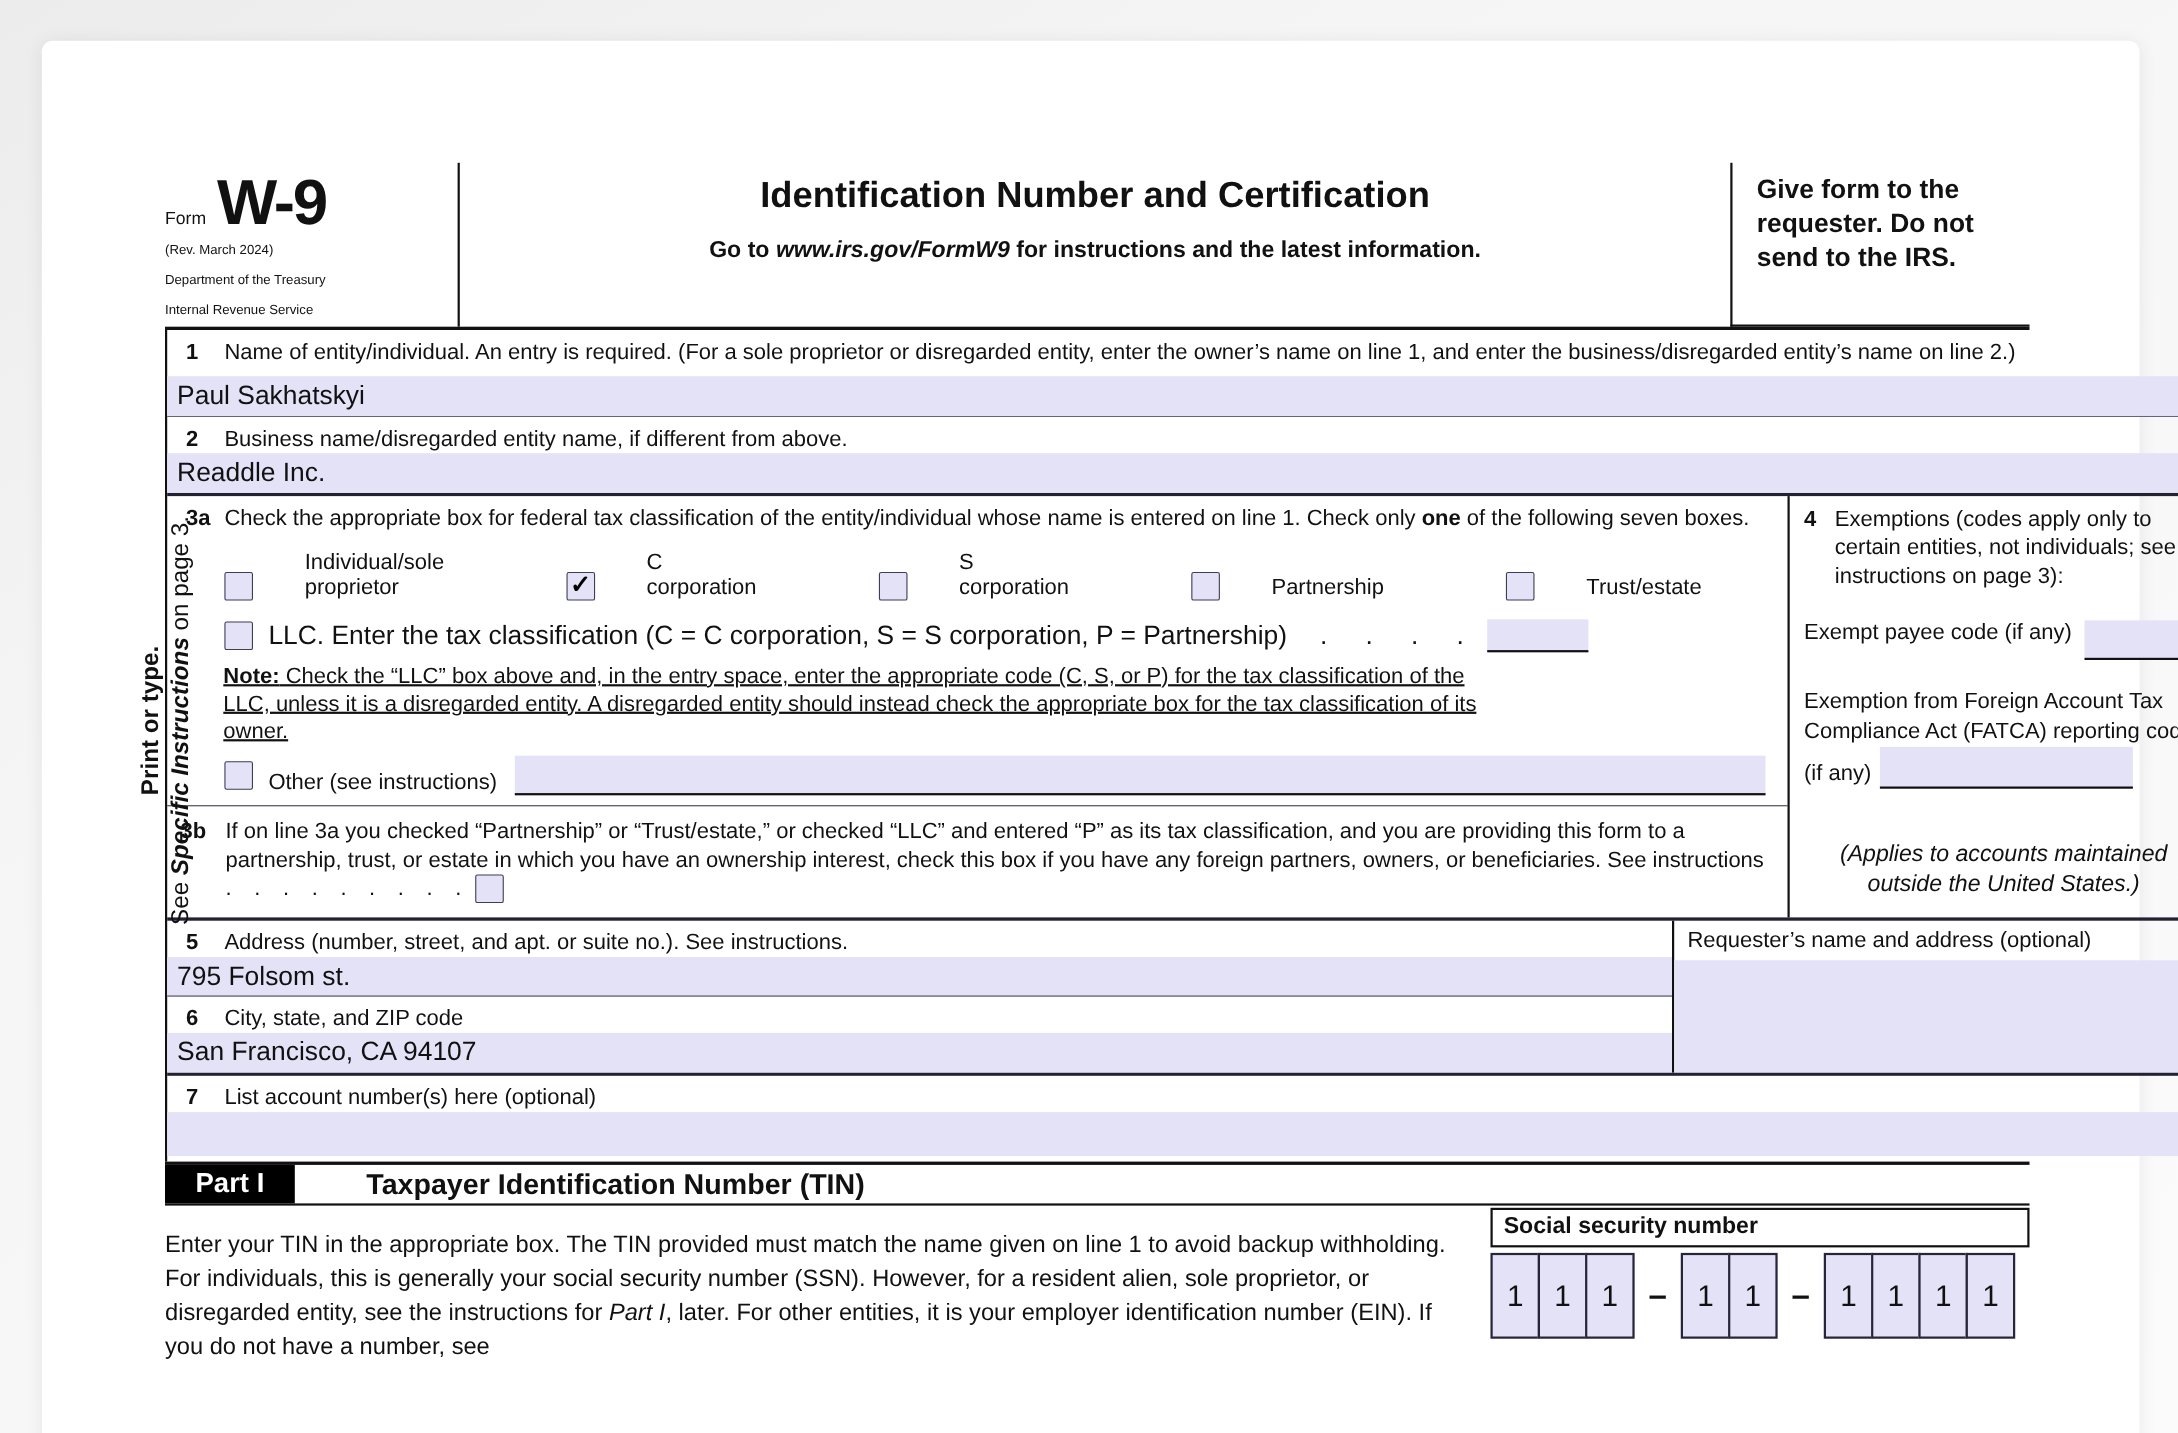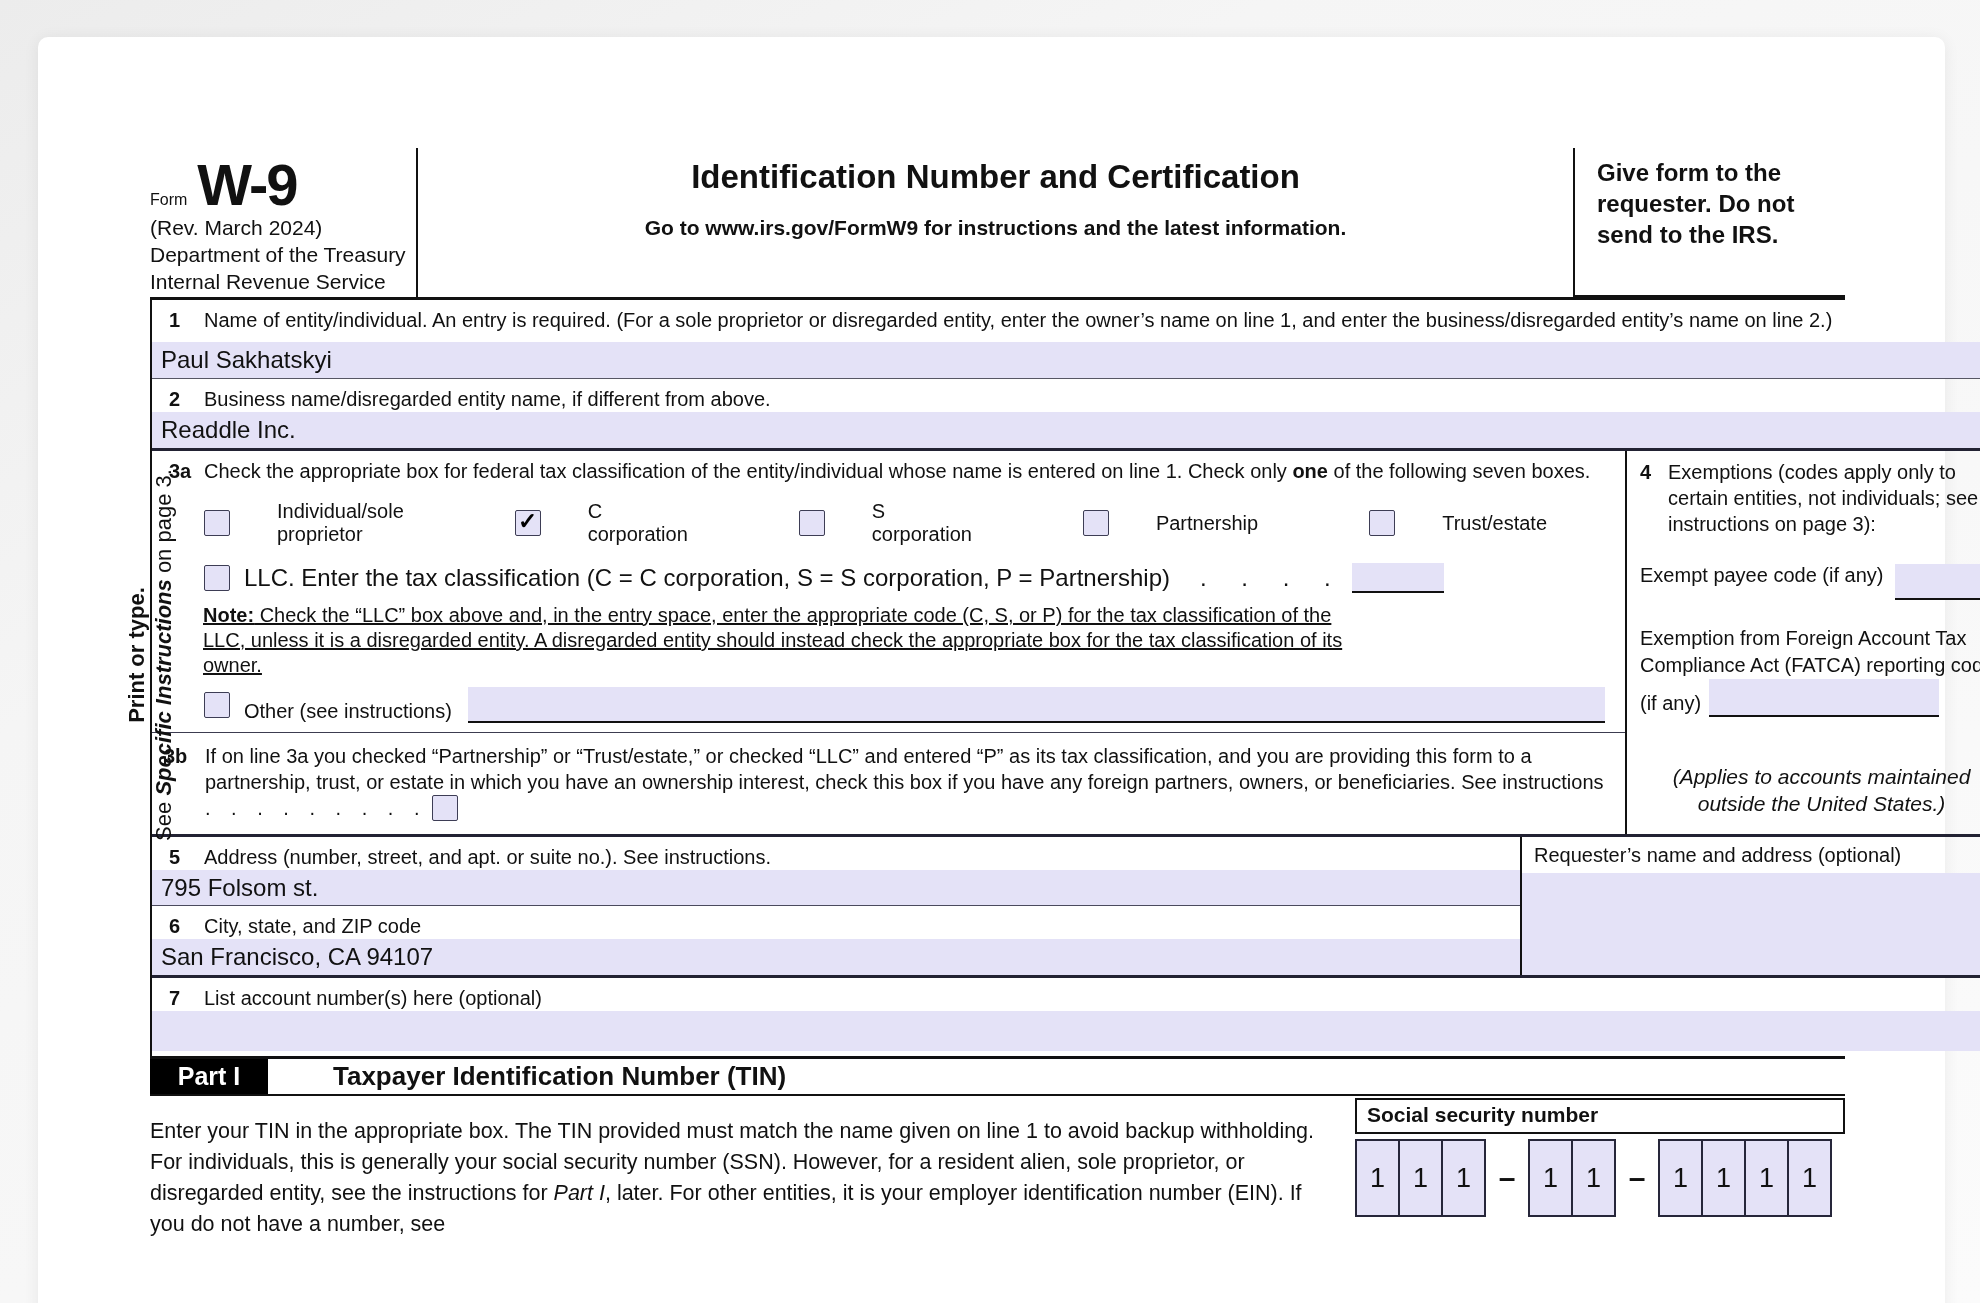--- a/index.html
+++ b/index.html
@@ -10,25 +10,25 @@
   .page { position:absolute; left:38px; top:37px; width:1907px; height:1290px;
           background:#ffffff; border-radius:10px 10px 0 0;
           box-shadow:0 2px 16px rgba(0,0,0,0.07); }
   .form { position:absolute; left:112px; top:111px; width:1695px; }
 
   
   .hdr { display:flex; height:152px; border-bottom:3px solid #111; }
   .hdr-left { width:268px; border-right:2px solid #111; padding-top:8px; }
   .form-line { display:flex; align-items:baseline; gap:10px; }
   .form-number { font-size:58px; font-weight:bold; letter-spacing:-2px; line-height:58px; }
-  .hdr-left .sub { font-size:21px; line-height:27px; }
+  .hdr-left .sub { font-size:12px; line-height:27px; }
   .hdr-center { flex:1; text-align:center; padding-top:10px; }
   .title { font-size:33px; font-weight:bold; line-height:37px; }
   .goto { margin-top:21px; font-size:21px; font-weight:bold; }
-  .goto .url { }
+  .goto .url { font-style:italic; }
   .hdr-right { width:272px; border-left:2.5px solid #111; border-bottom:2.5px solid #111;
                padding:9px 10px 0 22px; font-size:24px; font-weight:bold; line-height:31px; }
 
   
   .before { font-size:21px; padding:6px 0 7px 0; border-bottom:2px solid #111; }
   .before .lead { font-weight:bold; }
   .before .it { font-style:italic; }
 
   
   .main { display:flex; }
@@ -50,21 +50,21 @@
   .row1 { border-bottom:1px solid #565664; }
   .row1 .fill-input { margin-top:9px; }
   .row2 { border-bottom:3px solid #222233; }
   .row2 .fill-input { margin-top:0; }
   .row2 .lbl { padding-bottom:0; }
 
   
   .row34 { display:flex; border-bottom:3px solid #222233; }
   .col3 { flex:1; min-width:0; }
   .cell3a { border-bottom:1.5px solid #3c3c50; padding-bottom:9px; }
-  .cbrow { display:flex; align-items:center; margin:16px 0 0 52px; font-size:20px;gap:33px; }
+  .cbrow { display:flex; align-items:flex-end; margin:16px 0 0 52px; font-size:20px;gap:33px; }
   .cb { width:26px; height:26px; background:#e4e2f7; border:1.5px solid #3d3d55;
         border-radius:2px; flex:none; display:flex; align-items:center; justify-content:center; }
   .cb.checked::after { content:"✓"; font-size:23px; font-weight:bold; color:#000; margin-top:-3px; }
   .opt-label { margin:0 78px 0 14px; }
   .llcrow { display:flex; align-items:center; margin:17px 20px 0 52px; font-size:24px; }
   .llcrow .llc-label { margin-left:14px; }
   .dots { word-spacing:26px; margin-left:30px; letter-spacing:1px; }
   .llc-input { width:92px; height:30px; border-bottom:2.5px solid #111; margin-left:20px; flex:none; }
   .note { margin:10px 20px 0 51px; font-size:20px; line-height:25px; max-width:1140px;text-decoration:underline; }
   .note .lead { font-weight:bold; }

